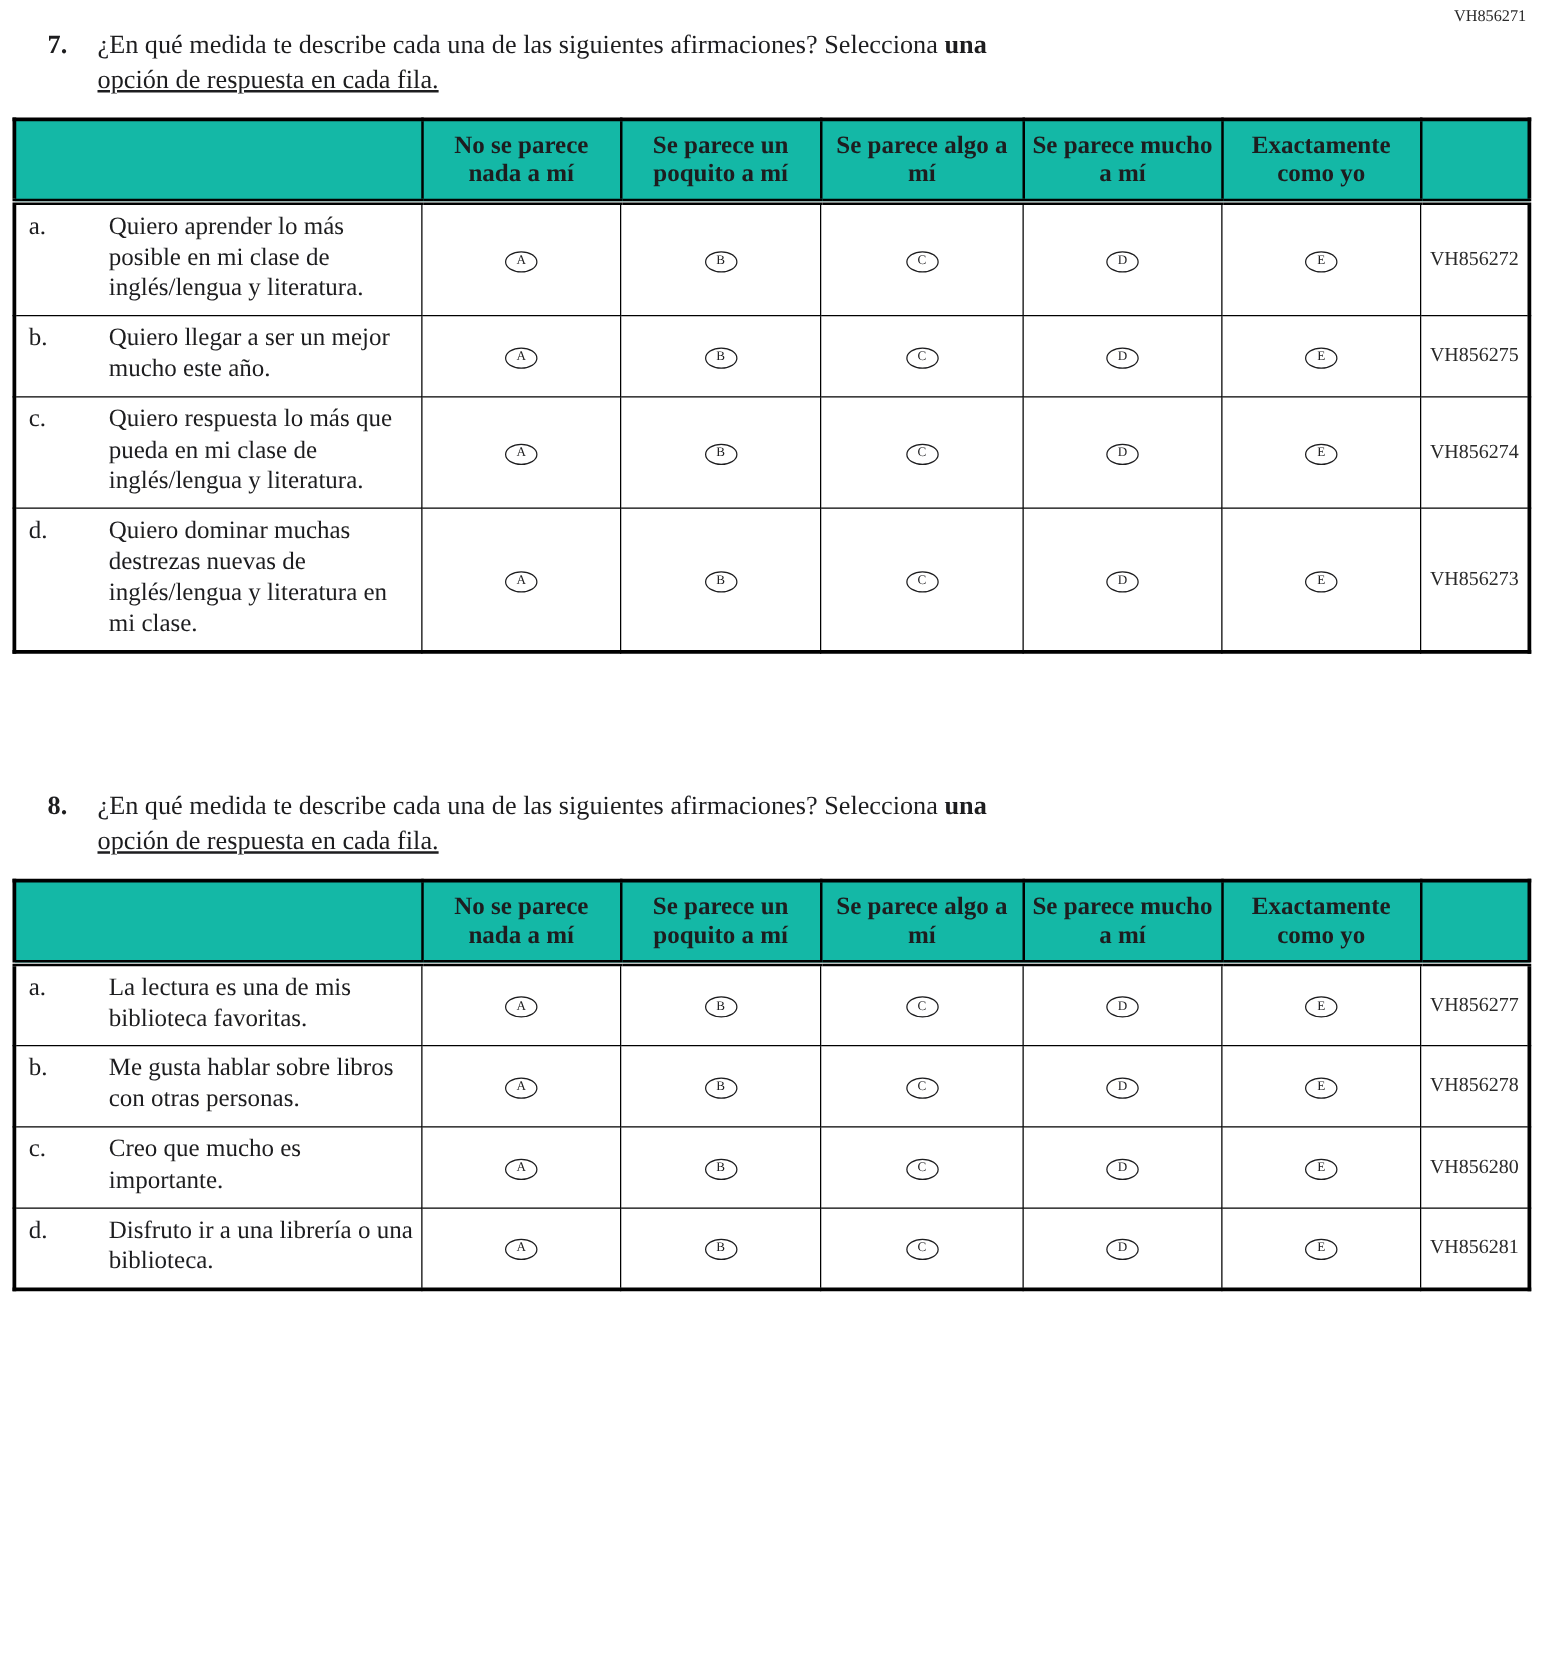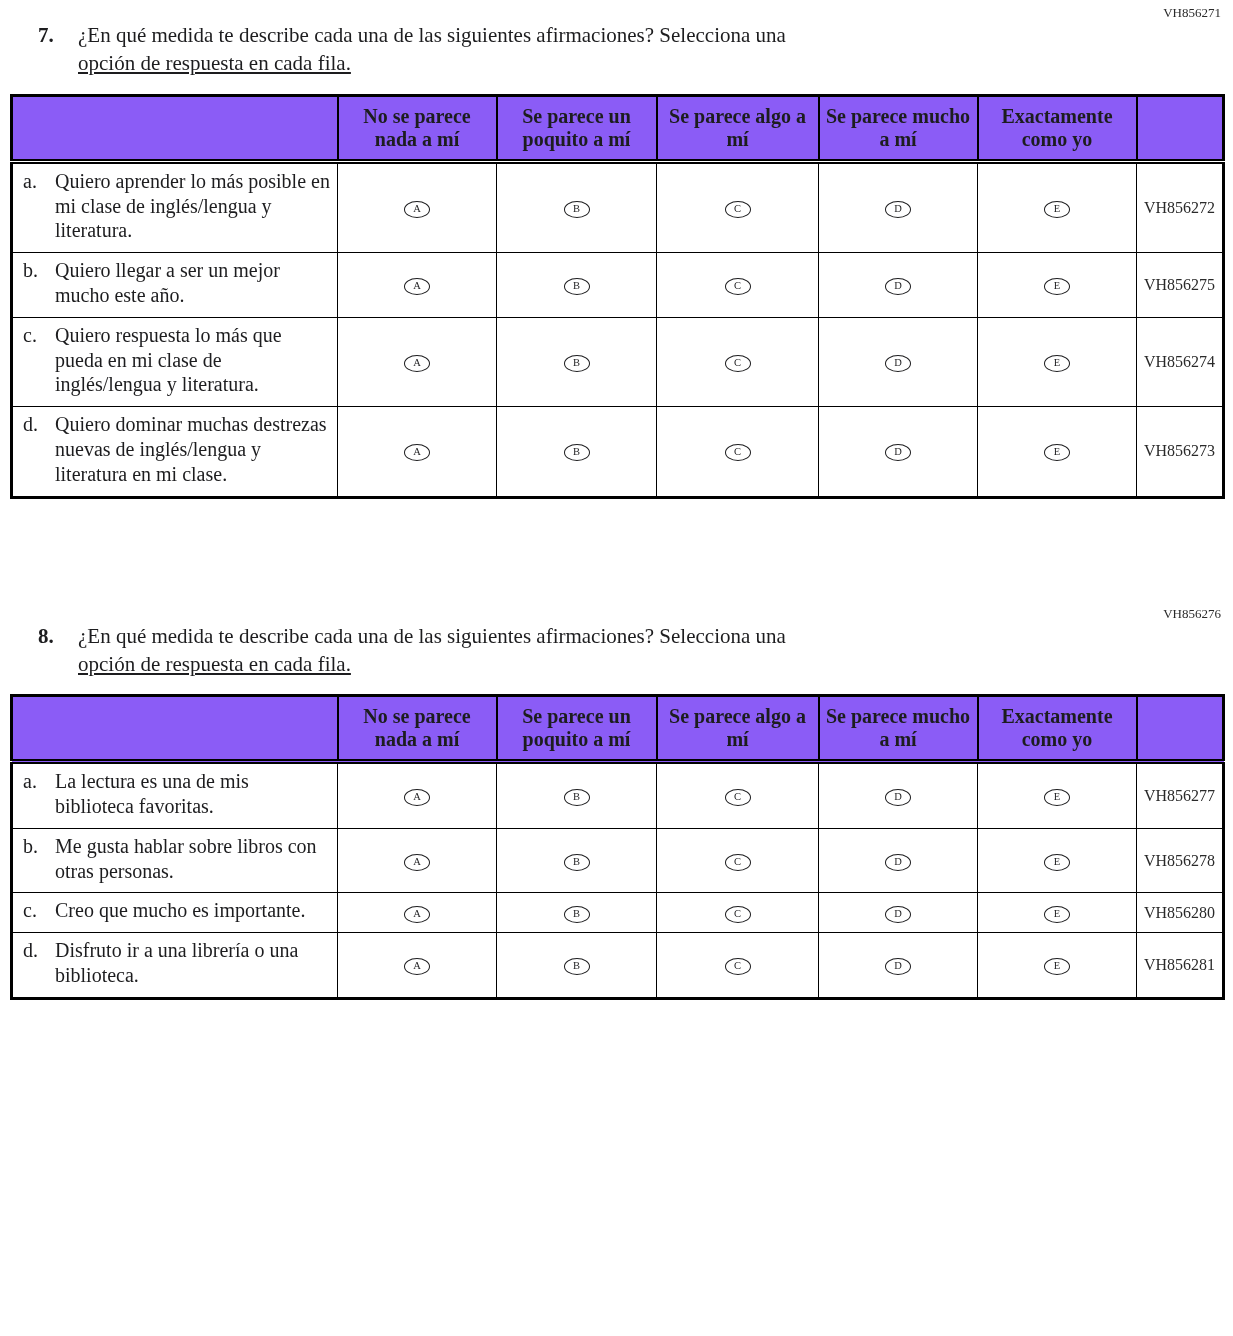--- a/index.html
+++ b/index.html
@@ -28,53 +28,53 @@
     font-size: 21px;
     line-height: 1.32;
     margin: 2px 0 16px 28px;
   }
   .qnum {
     flex: none;
     width: 40px;
     font-weight: bold;
   }
   .qtext { flex: 1; max-width: 1030px; }
-  .qtext b { font-weight: normal; }
+  .qtext b { font-weight: bold; }
   .prompt-line2 { display: block; text-decoration: underline; }
 
   table.qtable {
     border-collapse: collapse;
     table-layout: fixed;
     width: 1212px;
     border: 3px solid #000;
   }
   .qtable th {
     font-family: "Liberation Serif", serif;
     font-weight: bold;
     font-size: 20px;
     line-height: 1.15;
     text-align: center;
     vertical-align: middle;
     border: 2px solid #000;
     border-bottom: 5px double #000;
     padding: 8px 4px;
-    background: #8b5cf6;
+    background: #14b8a6;
   }
   .qtable td {
     border: 1.5px solid #000;
   }
   td.stmt-cell {
     font-size: 20px;
     line-height: 1.24;
     vertical-align: top;
     padding: 5px 6px 9px 6px;
   }
   .stmt-inner { display: flex; }
   .row-letter { flex: none; width: 36px; padding-left: 4px; }
-  .row-text { flex: 1; }
+  .row-text { flex: 1; margin-left: 32px; }
 
   td.bubble-cell {
     text-align: center;
     vertical-align: middle;
   }
   .bubble {
     display: inline-flex;
     align-items: center;
     justify-content: center;
     width: 26px;
@@ -186,21 +186,20 @@
           <td class="bubble-cell"><span class="bubble">C</span></td>
           <td class="bubble-cell"><span class="bubble">D</span></td>
           <td class="bubble-cell"><span class="bubble">E</span></td>
           <td class="code-cell">VH856273</td>
         </tr>
       </tbody>
     </table>
   </div>
 
   <div class="question-block second">
-    <div class="top-code">VH856276</div>
 
     <div class="prompt">
       <span class="qnum">8.</span>
       <span class="qtext"><span>¿En qué medida te describe cada una de las siguientes afirmaciones? Selecciona </span><b>una</b> <span class="prompt-line2">opción de respuesta en cada fila.</span></span>
     </div>
 
     <table class="qtable">
       <colgroup>
         <col style="width:326px">
           <col style="width:159px">

